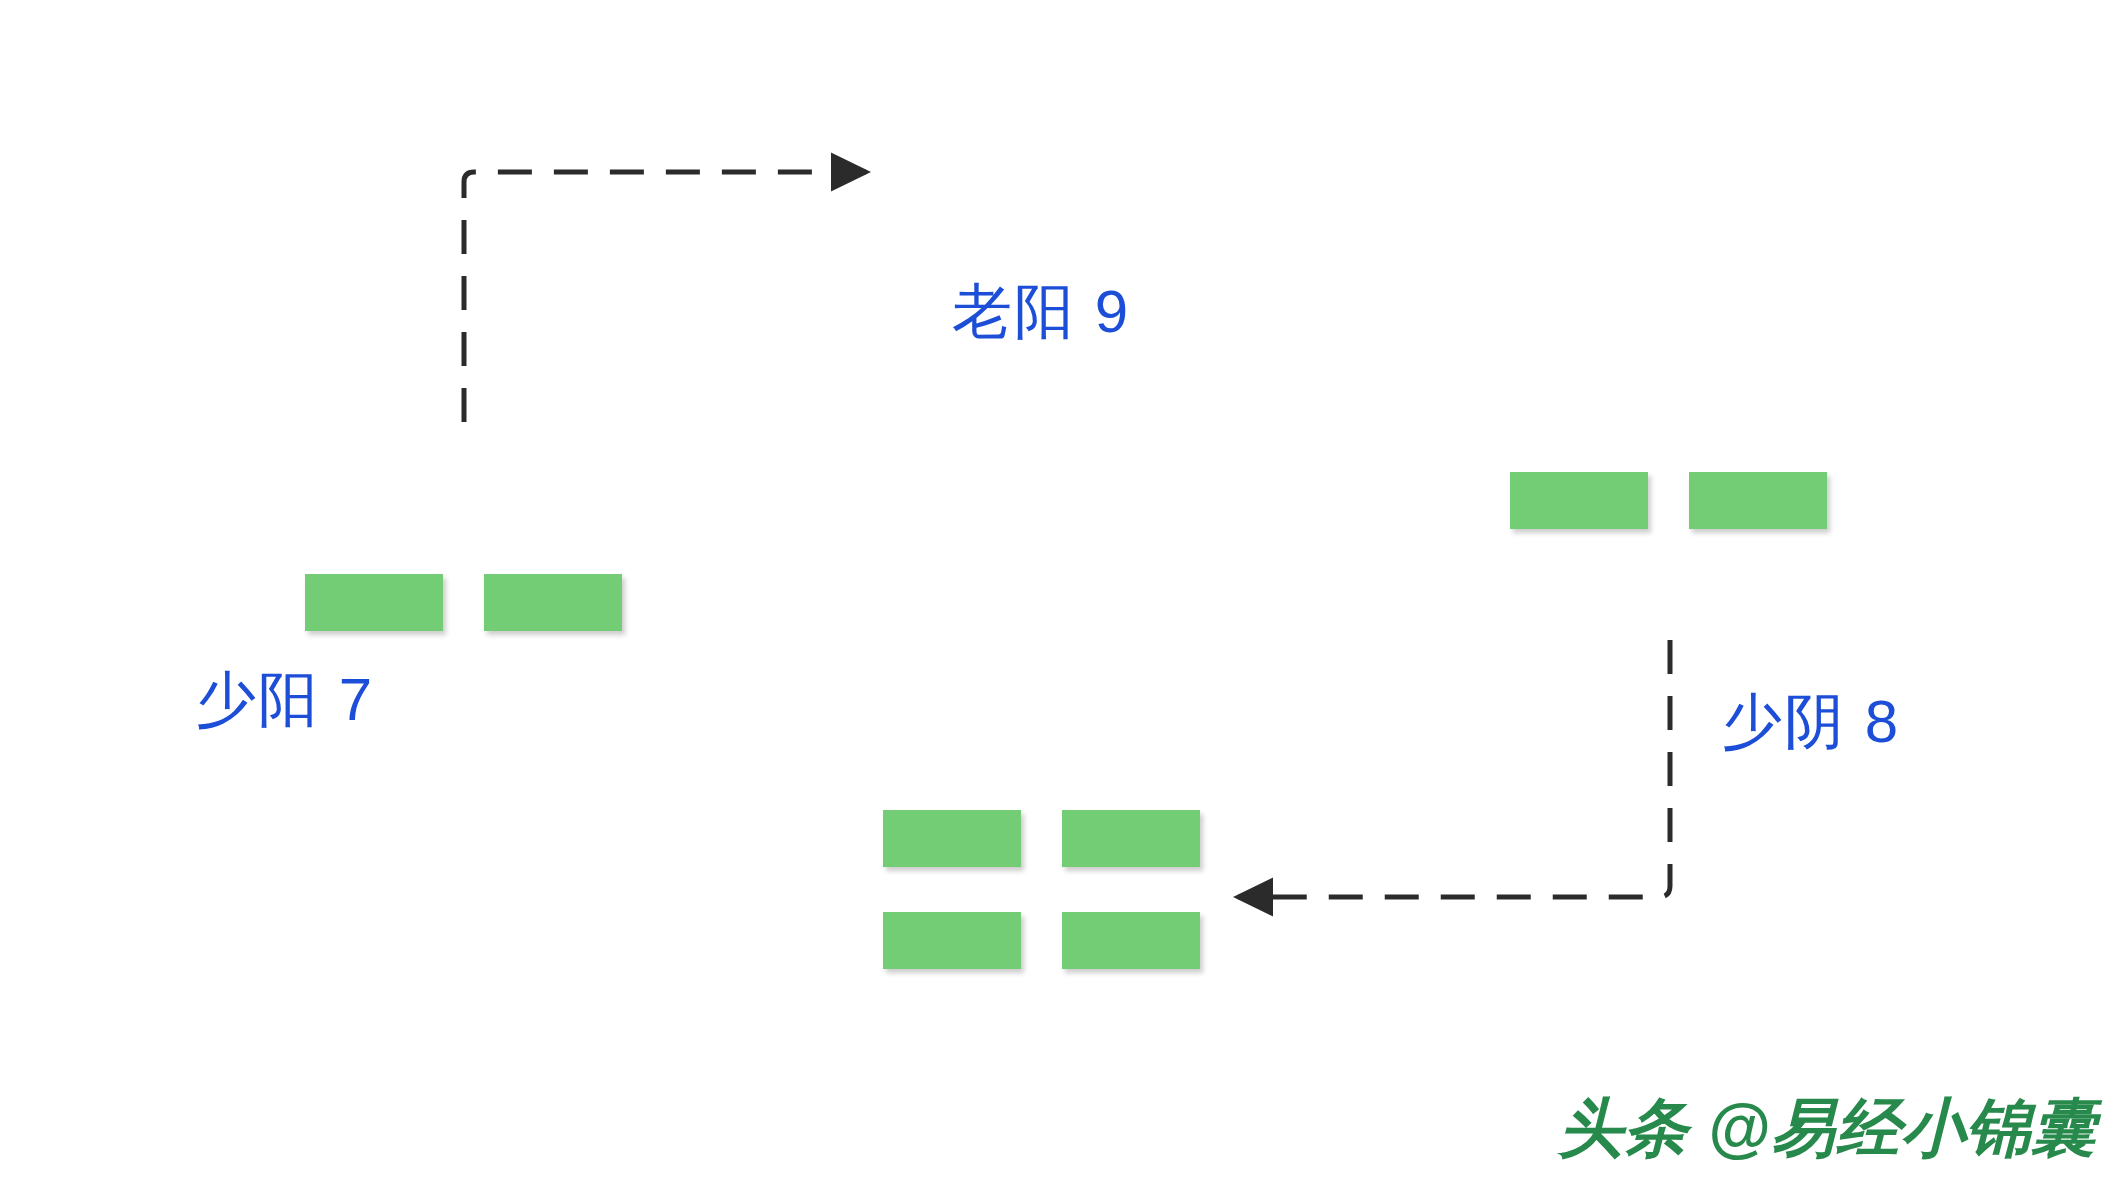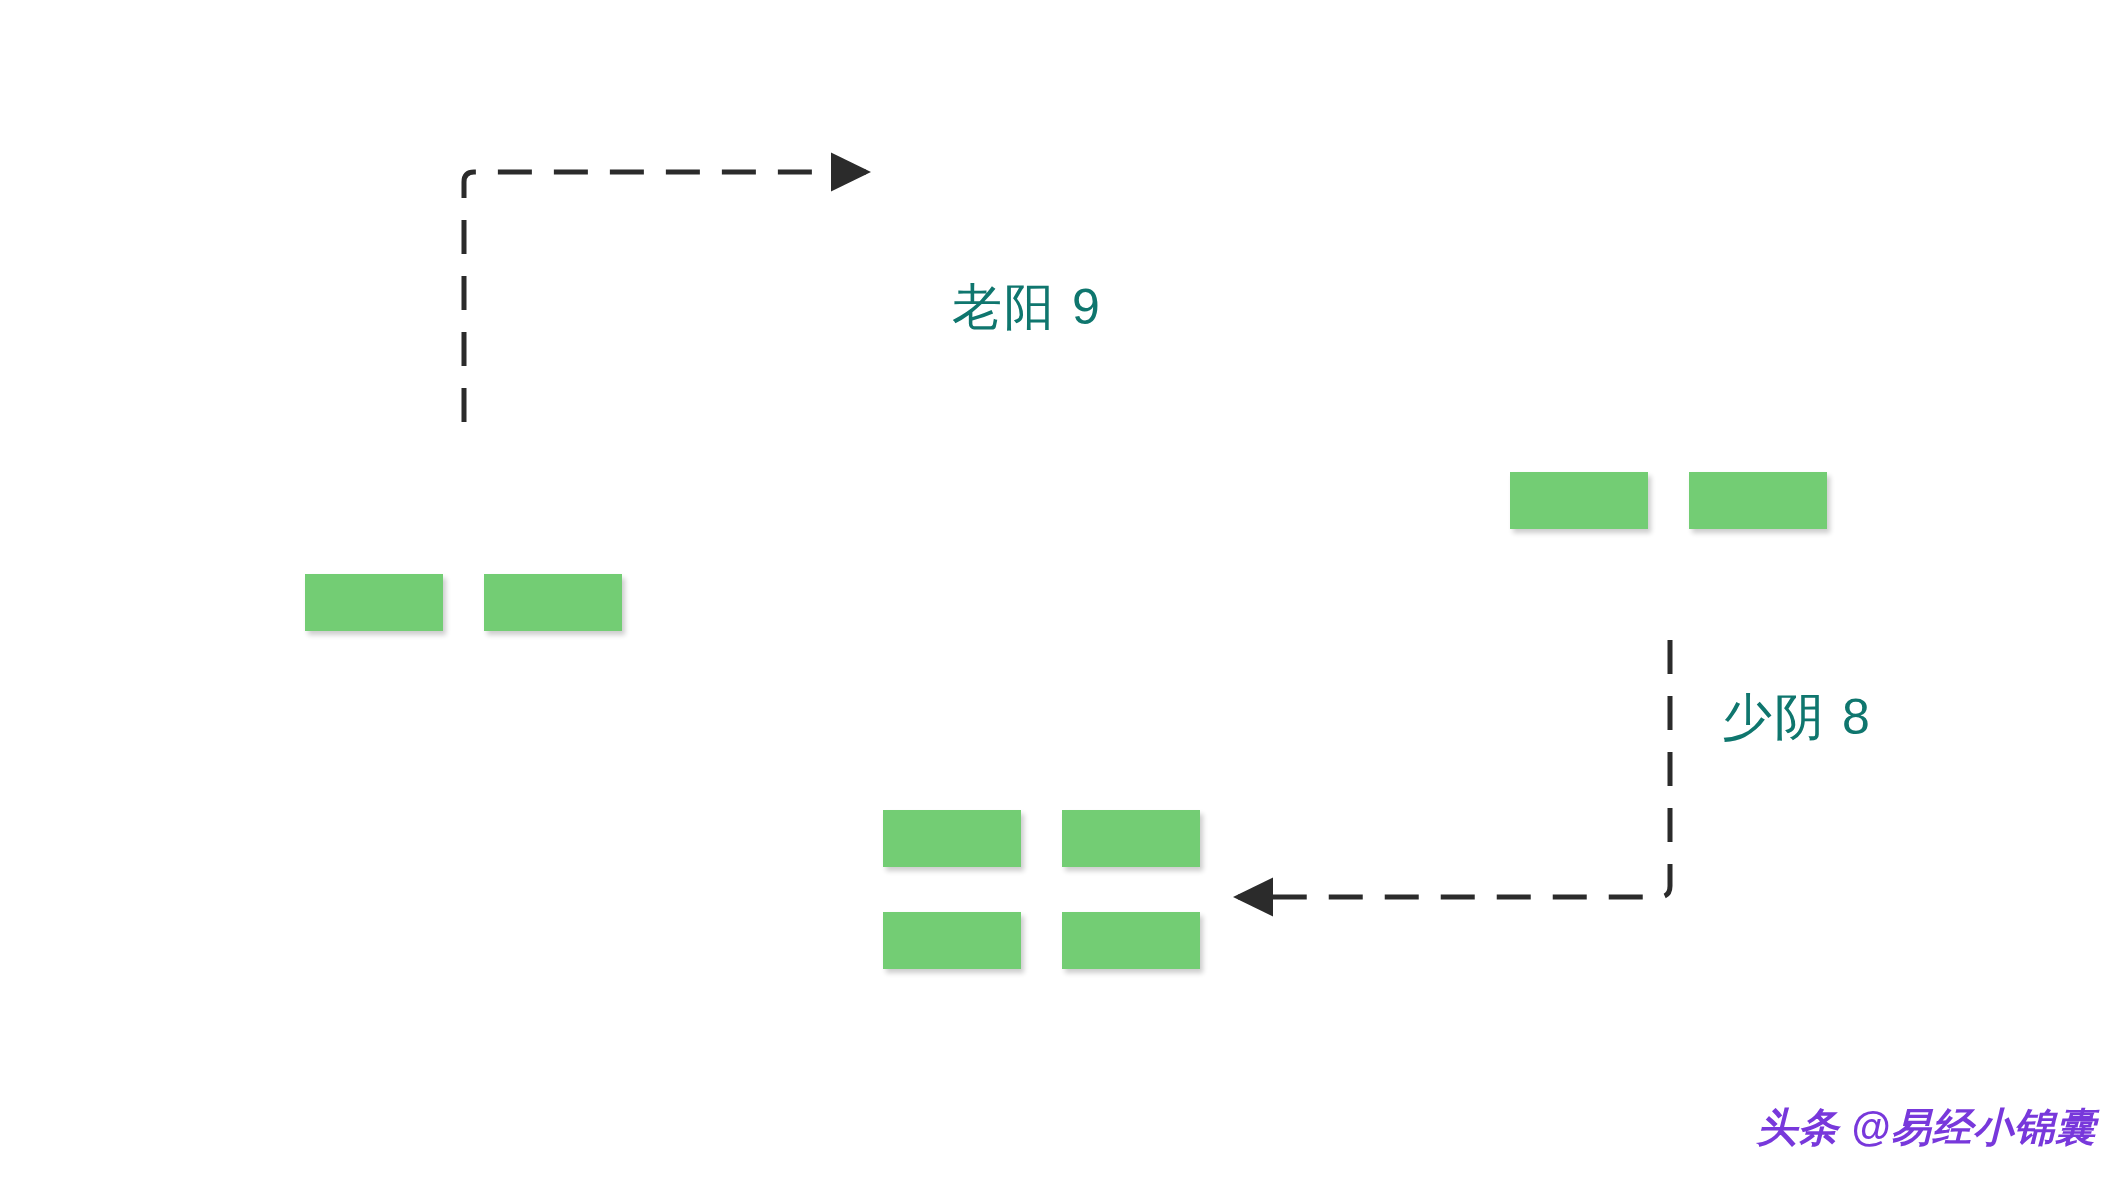--- a/index.html
+++ b/index.html
@@ -45,46 +45,46 @@
 
   
   .figure {
     position: absolute;
     width: 317px;
   }
 
   
   .caption {
     position: absolute;
-    color: #0f766e;
-    font-size: 50px;
+    color: #1d4ed8;
+    font-size: 60px;
     line-height: 1;
     white-space: nowrap;
     letter-spacing: 2px;
   }
 
   
   #connectors {
     position: absolute;
     left: 0;
     top: 0;
     width: 2120px;
     height: 1200px;
     pointer-events: none;
   }
 
   
   #watermark {
     position: absolute;
     right: 24px;
-    bottom: 45px;
-    font-size: 40px;
+    bottom: 28px;
+    font-size: 64px;
     font-weight: bold;
     font-style: italic;
-    color: #6d28d9;
+    color: #15803d;
     white-space: nowrap;
     letter-spacing: 1px;
     opacity: 0.92;
   }
 </style>
 </head>
 <body>
 
 <div id="stage">
 
@@ -115,20 +115,21 @@
 
   <div class="figure" style="left:305px; top:472px;">
     <div class="yao yang" style="top:0px;">
       <div class="bar"></div>
     </div>
     <div class="yao yin" style="top:102px;">
       <div class="bar left"></div>
       <div class="bar right"></div>
     </div>
   </div>
+  <div class="caption" style="left:196px; top:670px;">少阳 7</div>
 
   <div class="figure" style="left:1510px; top:472px;">
     <div class="yao yin" style="top:0px;">
       <div class="bar left"></div>
       <div class="bar right"></div>
     </div>
     <div class="yao yang" style="top:102px;">
       <div class="bar"></div>
     </div>
   </div>

